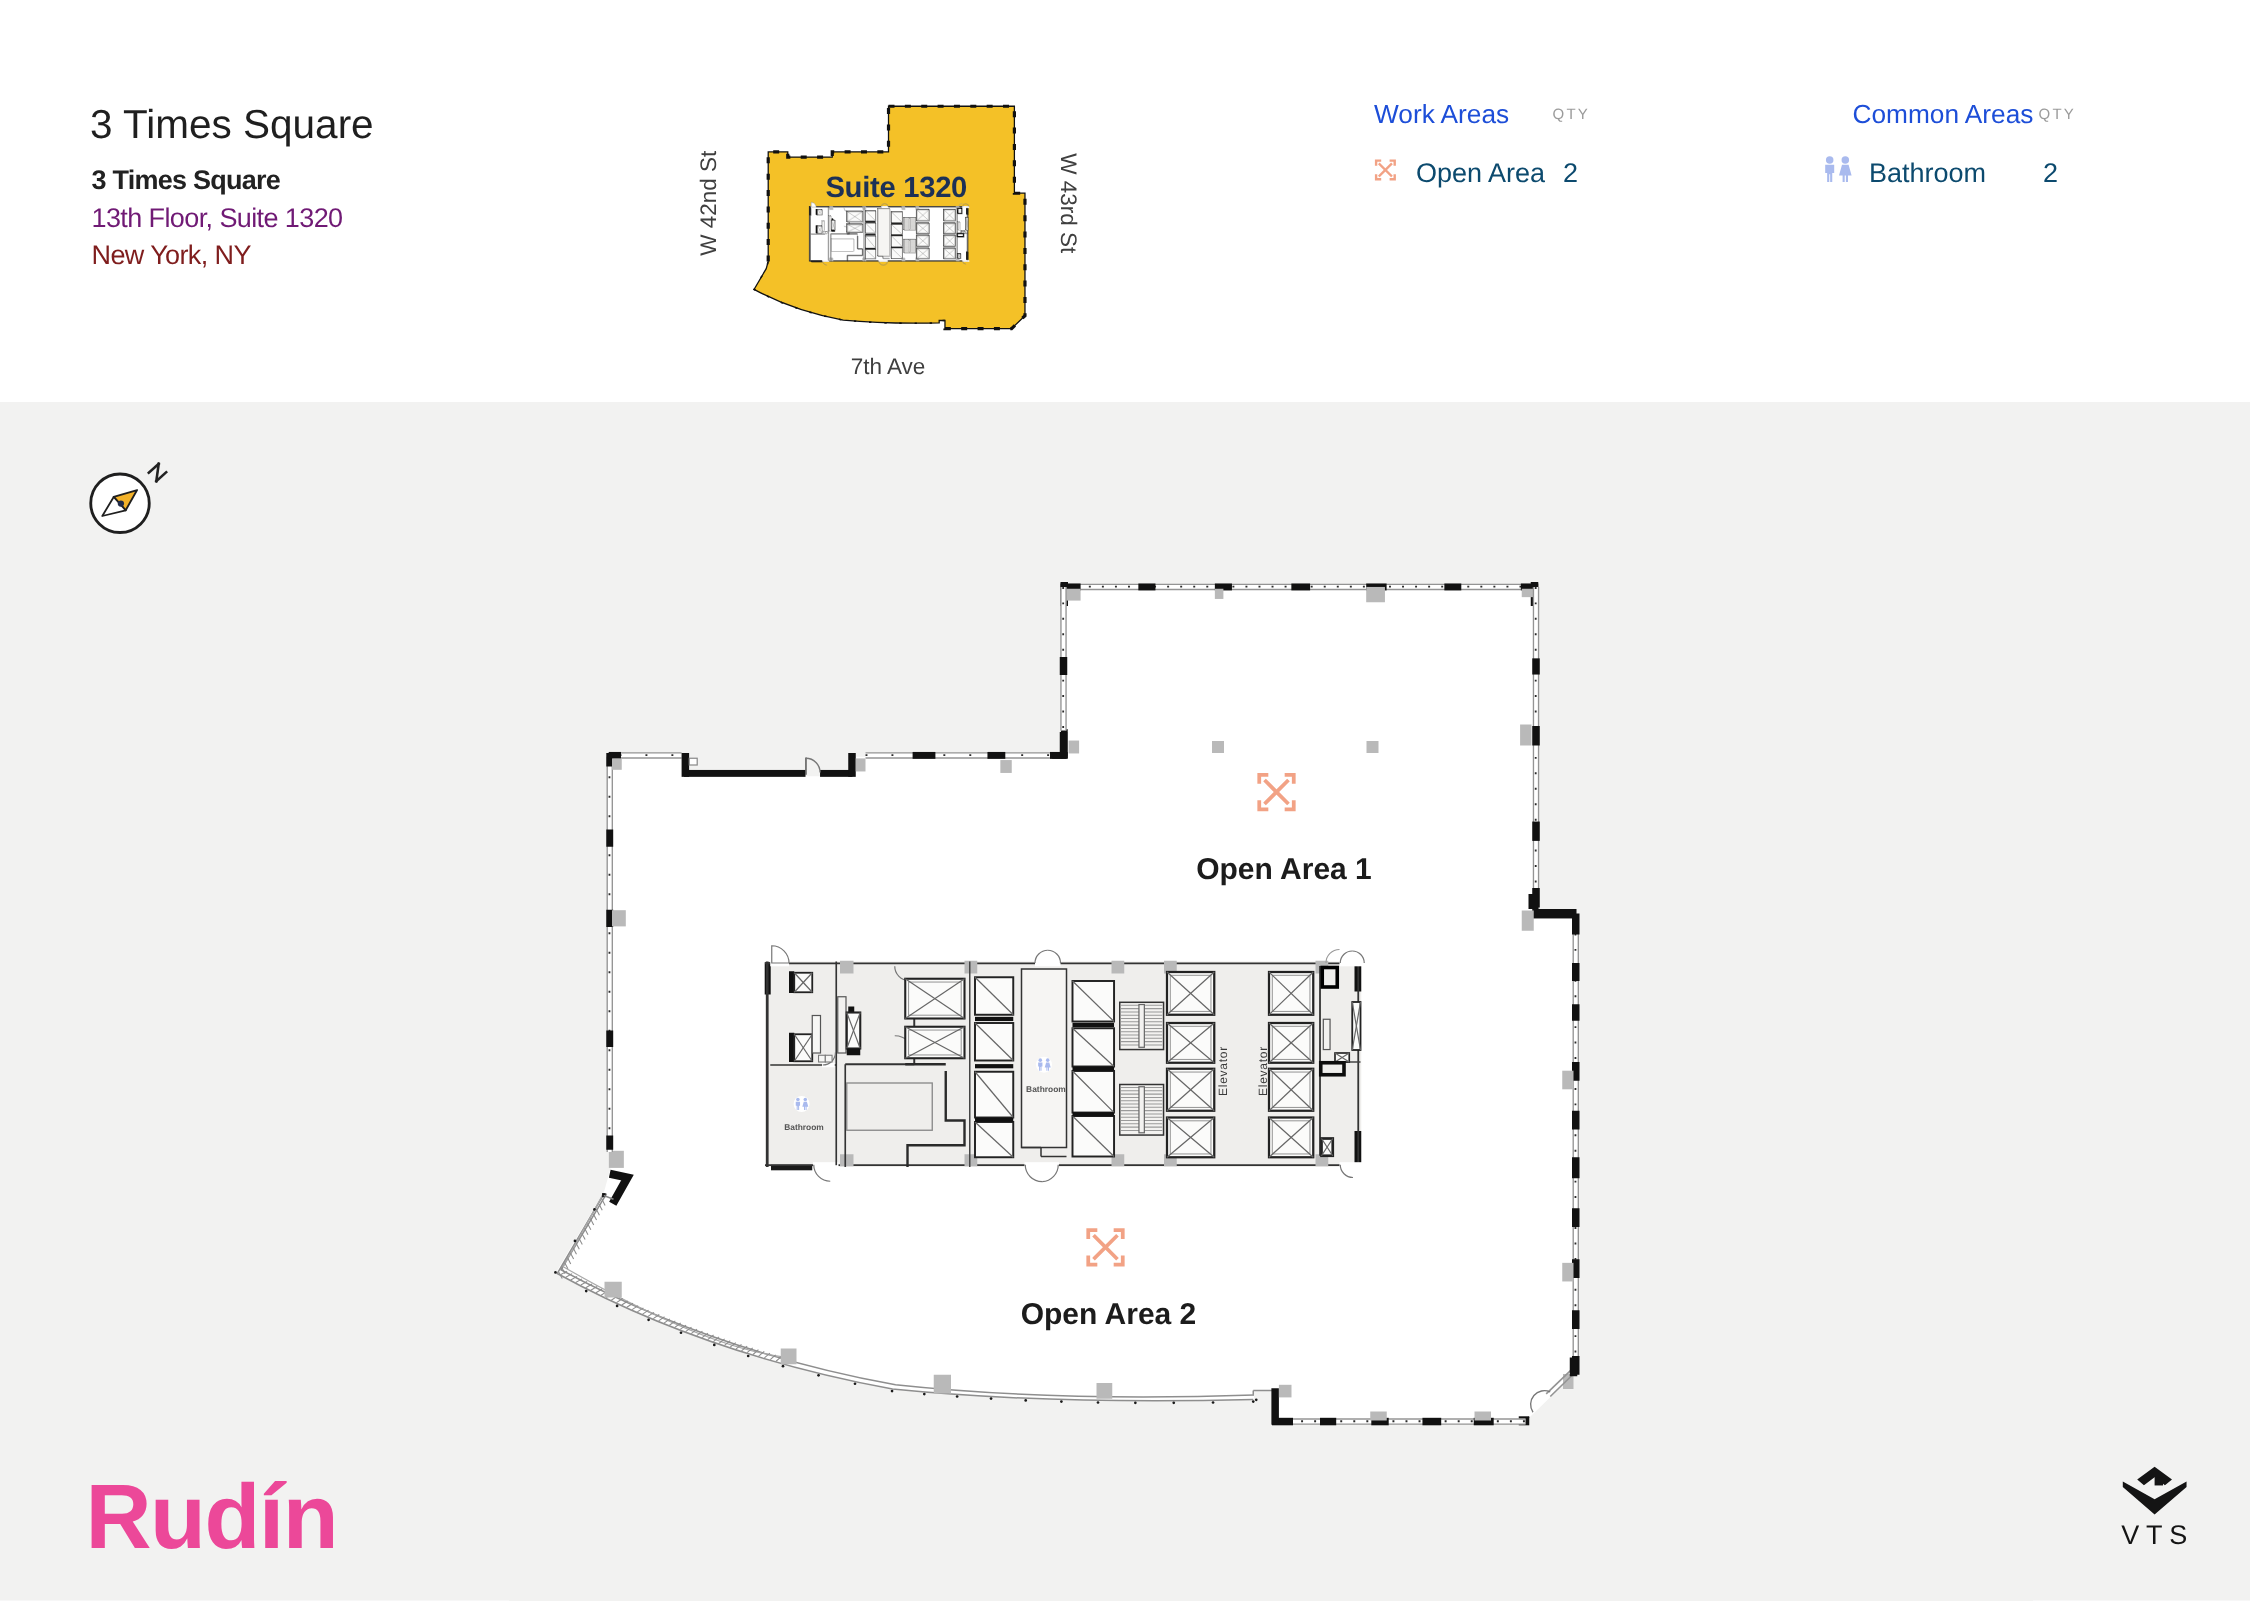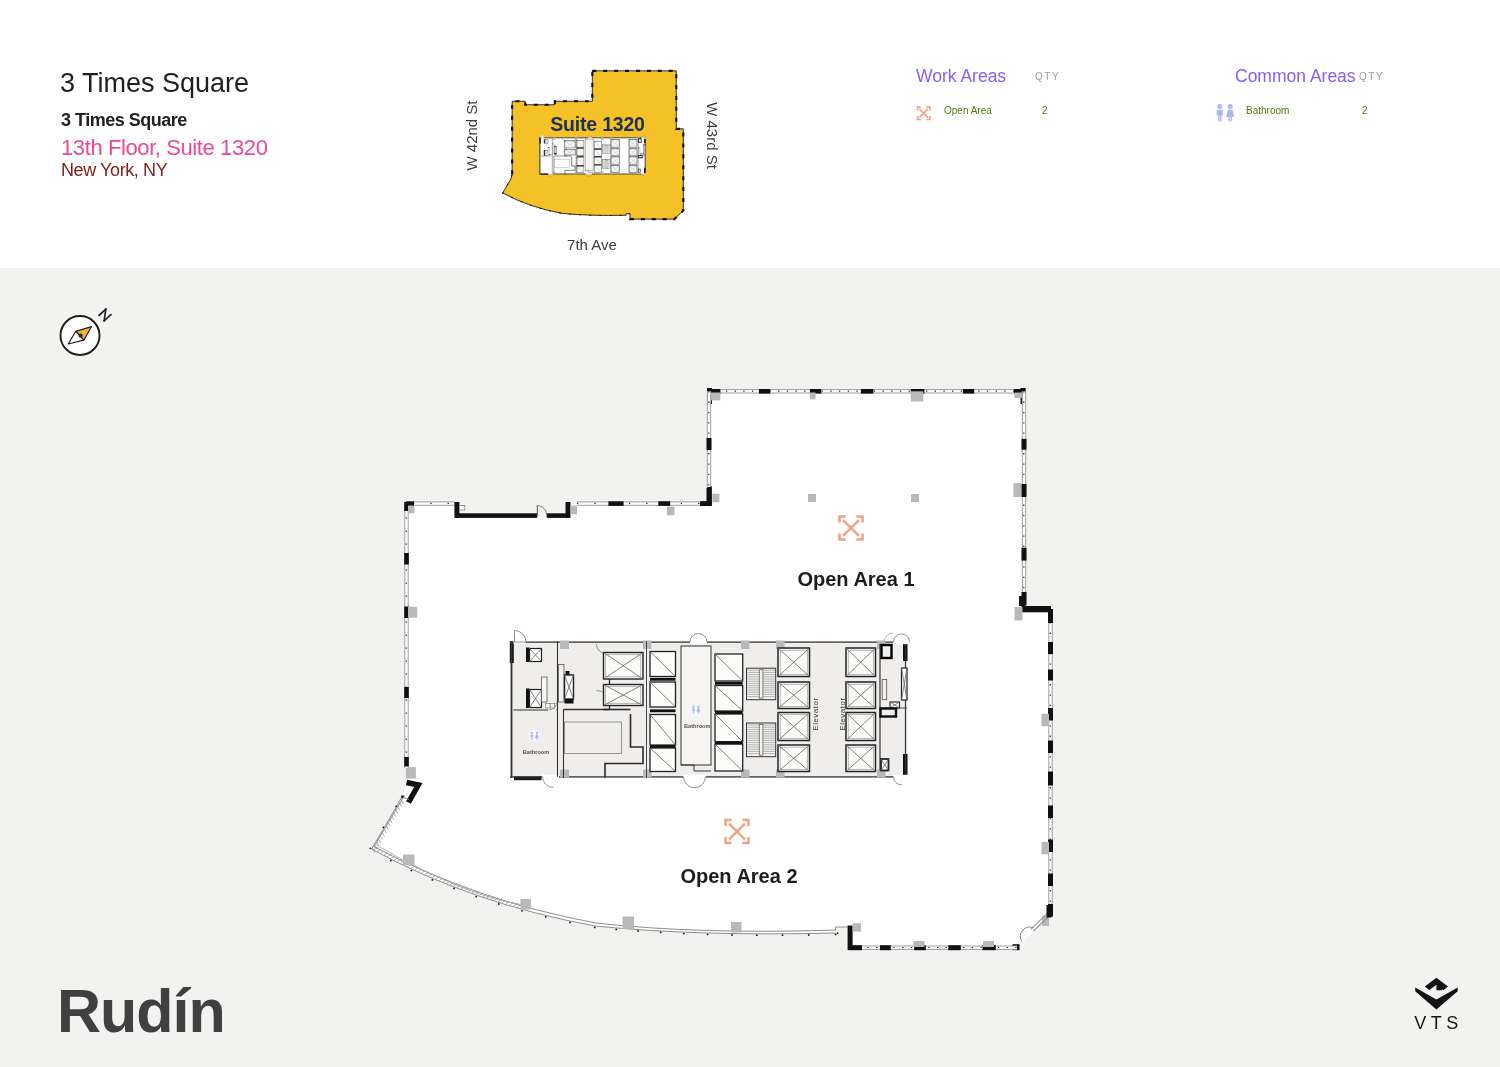--- a/index.html
+++ b/index.html
@@ -1,26 +1,26 @@
 <!DOCTYPE html>
 <html><head>
 <meta charset="utf-8">
 <style>
 html,body{margin:0;padding:0;width:1500px;height:1067px;background:#ffffff;
 font-family:"Liberation Sans",sans-serif;-webkit-font-smoothing:antialiased;}
 .abs{position:absolute;}
 #band{left:0;top:268px;width:1500px;height:799px;background:#f2f2f1;}
 #title{left:60px;top:68px;font-size:27px;color:#1f1f1f;}
 #sub1{left:61px;top:110px;font-size:18px;font-weight:bold;color:#222;letter-spacing:-0.5px;}
-#sub2{left:61px;top:135px;font-size:22px;color:#ec4899;letter-spacing:-0.4px;}
+#sub2{left:61px;top:135px;font-size:18px;color:#701a75;letter-spacing:-0.4px;}
 #sub3{left:61px;top:160px;font-size:18px;color:#7f1d1d;letter-spacing:-0.4px;}
-.lh{font-size:17.5px;color:#8b5cf6;}
+.lh{font-size:17.5px;color:#1d4ed8;}
 .qty{font-size:10px;color:#9b9b9b;letter-spacing:1.5px;}
-.li{font-size:10px;color:#4d7c0f;}
-#rudin{left:57px;top:976px;font-size:61px;font-weight:bold;color:#404040;letter-spacing:-1px;}
+.li{font-size:18px;color:#0c4a6e;}
+#rudin{left:57px;top:976px;font-size:61px;font-weight:bold;color:#ec4899;letter-spacing:-1px;}
 </style>
 </head>
 <body>
 <div class="abs" id="band"></div>
 <svg class="abs" style="left:0;top:0;font-family:'Liberation Sans',sans-serif" width="1500" height="1067" viewBox="0 0 1500 1067">
 <path d="M708.5 390 H1024 V608 H1050.5 V915 L1017 947.5 H850 V927 H835.5 V933 Q700 936 595 926 Q470 903 371.5 849 L402 797 L407 779 V504.5 H456 V517.5 H567.5 V504.5 H708.5 Z" fill="#ffffff" stroke="none"></path>
 <line x1="708.5" y1="391.3" x2="1024.0" y2="391.3" stroke="#ffffff" stroke-width="3.6"></line>
 <line x1="708.5" y1="389.6" x2="1024.0" y2="389.6" stroke="#949494" stroke-width="0.9"></line>
 <line x1="708.5" y1="393.0" x2="1024.0" y2="393.0" stroke="#949494" stroke-width="0.9"></line>
 <line x1="708.5" y1="391.1" x2="1024.0" y2="391.1" stroke="#2a2a2a" stroke-width="1.2" stroke-dasharray="1.3 7.4"></line>

